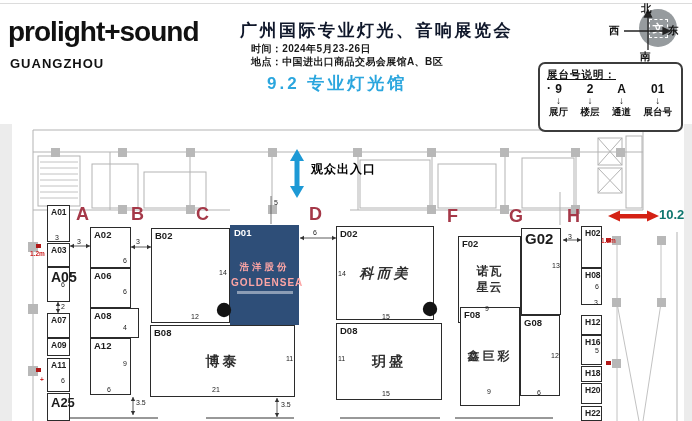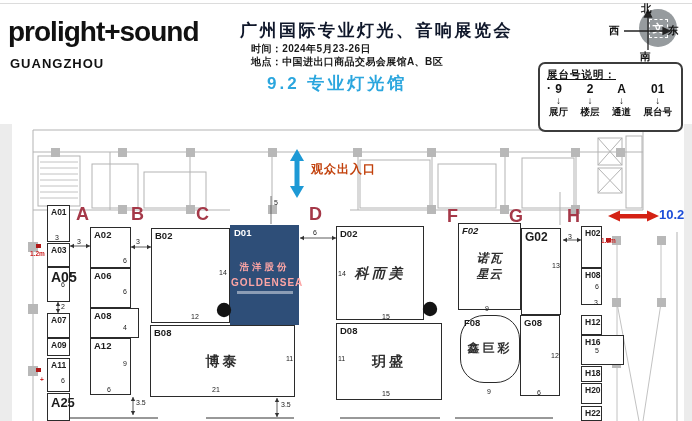--- a/index.html
+++ b/index.html
@@ -217,53 +217,53 @@
         <div class="booth-name" style="font-size: 14px; letter-spacing: 3px;">博泰</div>
       </div>
       <div class="booth hl" style="left: 230px; top: 225px; width: 69px; height: 100px; background: rgb(46, 78, 120); border-color: rgb(46, 78, 120);">
         <span class="booth-id" style="font-size: 9.5px;">D01</span>
         <div class="hl-content">
           <div class="hl-company">浩洋股份</div>
           <div class="hl-brand">GOLDENSEA</div>
           <div class="hl-bar"></div>
         </div>
       </div>
-      <div class="booth" style="left: 336px; top: 226px; width: 88px; height: 94px;">
+      <div class="booth" style="left: 336px; top: 226px; width: 98px; height: 94px;">
         <span class="booth-id" style="font-size: 9.5px;">D02</span>
         <div class="booth-name" style="font-size: 14px; letter-spacing: 3px; font-style: italic;">科而美</div>
       </div>
       <div class="booth" style="left: 336px; top: 323px; width: 106px; height: 77px;">
         <span class="booth-id" style="font-size: 9.5px;">D08</span>
         <div class="booth-name" style="font-size: 14px; letter-spacing: 3px;">玥盛</div>
       </div>
-      <div class="booth" style="left: 458px; top: 223px; width: 63px; height: 87px; font-style: italic;">
+      <div class="booth" style="left: 458px; top: 236px; width: 63px; height: 87px;">
         <span class="booth-id" style="font-size: 9.5px;">F02</span>
         <div class="booth-name" style="font-size: 12px; letter-spacing: 1px;">诺瓦
 星云</div>
       </div>
       <div class="booth" style="left: 521px; top: 228px; width: 40px; height: 87px;">
-        <span class="booth-id" style="font-size: 12px;">G02</span>
-      </div>
-      <div class="booth" style="left: 460px; top: 315px; width: 60px; height: 68px; border-radius: 24px;">
+        <span class="booth-id" style="font-size: 15px;">G02</span>
+      </div>
+      <div class="booth" style="left: 460px; top: 307px; width: 60px; height: 99px;">
         <span class="booth-id" style="font-size: 9.5px;">F08</span>
         <div class="booth-name" style="font-size: 12px; letter-spacing: 3px;">鑫巨彩</div>
       </div>
       <div class="booth" style="left: 520px; top: 315px; width: 40px; height: 81px;">
         <span class="booth-id" style="font-size: 9.5px;">G08</span>
       </div>
       <div class="booth" style="left: 581px; top: 226px; width: 21px; height: 42px;">
         <span class="booth-id" style="font-size: 8.5px;">H02</span>
       </div>
       <div class="booth" style="left: 581px; top: 268px; width: 21px; height: 37px;">
         <span class="booth-id" style="font-size: 8.5px;">H08</span>
       </div>
       <div class="booth" style="left: 581px; top: 315px; width: 21px; height: 20px;">
         <span class="booth-id" style="font-size: 8.5px;">H12</span>
       </div>
-      <div class="booth" style="left: 581px; top: 335px; width: 43px; height: 30px;">
+      <div class="booth" style="left: 581px; top: 335px; width: 21px; height: 30px;">
         <span class="booth-id" style="font-size: 8.5px;">H16</span>
       </div>
       <div class="booth" style="left: 581px; top: 366px; width: 21px; height: 16px;">
         <span class="booth-id" style="font-size: 8.5px;">H18</span>
       </div>
       <div class="booth" style="left: 581px; top: 383px; width: 21px; height: 21px;">
         <span class="booth-id" style="font-size: 8.5px;">H20</span>
       </div>
       <div class="booth" style="left: 581px; top: 406px; width: 21px; height: 15px;">
         <span class="booth-id" style="font-size: 8.5px;">H22</span>
@@ -310,22 +310,22 @@
         <line x1="133" y1="397" x2="133" y2="415" stroke="#333" stroke-width="0.8"></line>
         <polygon points="133,397 130.8,401 135.2,401" fill="#333"></polygon>
         <polygon points="133,415 130.8,411 135.2,411" fill="#333"></polygon>
         <line x1="277" y1="398" x2="277" y2="417" stroke="#333" stroke-width="0.8"></line>
         <polygon points="277,398 274.8,402 279.2,402" fill="#333"></polygon>
         <polygon points="277,417 274.8,413 279.2,413" fill="#333"></polygon>
       </g>
   </svg>
 
   <div class="abs label-layer" id="label-layer">
-    <div class="abs entrance-label" style="color: #c2410c;">观众出入口</div>
-    <div class="abs hall-link-label" style="color: #1d4ed8;">10.2</div>
+    <div class="abs entrance-label" style="color: #000000;">观众出入口</div>
+    <div class="abs hall-link-label" style="color: #0f766e;">10.2</div>
   <div class="section-letter" style="left: 76px; top: 204px; color: rgb(165, 56, 72);">A</div>
       <div class="section-letter" style="left: 131px; top: 204px; color: rgb(165, 56, 72);">B</div>
       <div class="section-letter" style="left: 196px; top: 204px; color: rgb(165, 56, 72);">C</div>
       <div class="section-letter" style="left: 309px; top: 204px; color: rgb(165, 56, 72);">D</div>
       <div class="section-letter" style="left: 447px; top: 206px; color: rgb(165, 56, 72);">F</div>
       <div class="section-letter" style="left: 509px; top: 206px; color: rgb(165, 56, 72);">G</div>
       <div class="section-letter" style="left: 567px; top: 206px; color: rgb(165, 56, 72);">H</div>
       <div class="dim" style="left: 55px; top: 234px;">3</div>
       <div class="dim" style="left: 77px; top: 238px;">3</div>
       <div class="dim" style="left: 136px; top: 238px;">3</div>

